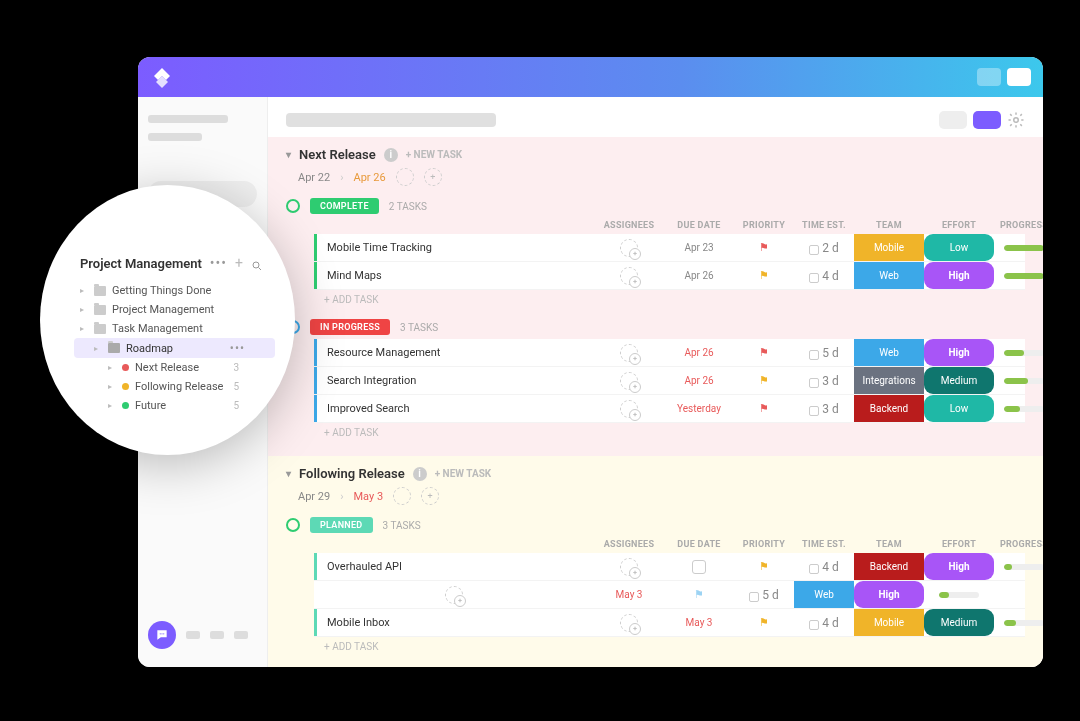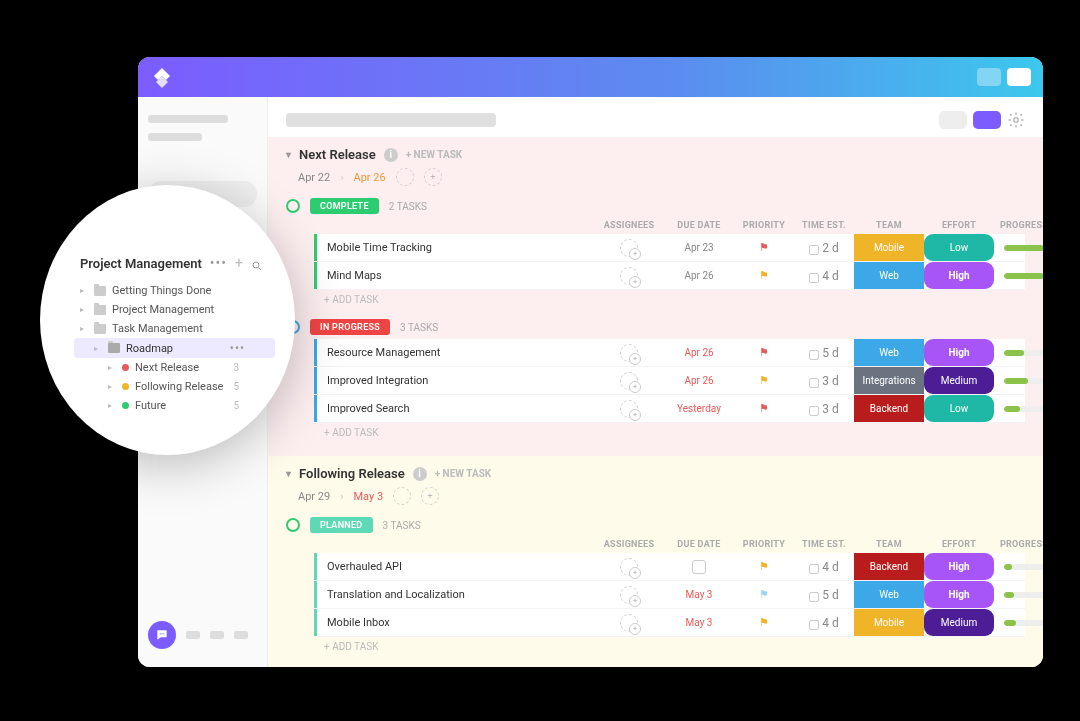--- a/index.html
+++ b/index.html
@@ -73,21 +73,21 @@
   .est { color:#888; font-size:12px; display:flex; gap:3px; align-items:flex-end; }
   .est-icon { width:10px; height:10px; border:1px solid #ccc; border-radius:2px; position:relative; }
   .tag { color:#fff; font-size:10px; height:100%; width:100%; display:flex; align-items:center; justify-content:center; }
   .tag.mobile { background:#F0B429; }
   .tag.web { background:#3CA8E8; }
   .tag.integrations { background:#6B7280; }
   .tag.backend { background:#B91C1C; }
   .effort { color:#fff; font-size:10px; height:100%; width:100%; display:flex; align-items:center; justify-content:center;border-radius:9px; }
   .effort.low { background:#1FB8A6; }
   .effort.high { background:#A855F7;font-weight:bold; }
-  .effort.medium { background:#4c1d95; }
+  .effort.medium { background:#0f766e; }
   .progress-bar { width:40px; height:6px; background:#eee; border-radius:3px; overflow:hidden; position:relative; }
   .progress-fill { position:absolute; left:0; top:0; bottom:0; background:#8BC34A; border-radius:3px; }
   .add-task { margin:0 18px 6px 56px; font-size:10px; color:#bbb; padding:4px 0; }
   .cal-icon { width:14px; height:14px; border:1px solid #ccc; border-radius:3px; position:relative; }
 
   
   .popover { position:absolute; left:40px; top:185px; width:255px; height:270px; background:#fff; border-radius:50%; box-shadow: 0 10px 50px rgba(0,0,0,0.25); padding: 70px 20px 0 40px; overflow:hidden; }
   .pop-head { display:flex; align-items:center; gap:8px; margin-bottom:10px; }
   .pop-title { font-size:13px; font-weight:600; color:#333; }
   .pop-more { color:#999; font-size:14px; letter-spacing:1px; }
@@ -269,21 +269,21 @@
         <div class="cell" style="padding:0">
                 <span class="effort high">High</span>
               </div>
         <div class="cell">
                 <span class="progress-bar">
                   <span class="progress-fill" style="width:50%"></span>
                 </span>
               </div>
             </div>
             <div class="task-row progress">
-        <div class="cell name">Improved Integration</div>
+        <div class="cell name">Search Integration</div>
         <div class="cell">
                 <span class="assignee"></span>
               </div>
         <div class="cell">
                 <span class="due red">Apr 26</span>
               </div>
         <div class="cell">
                 <span class="flag yellow">⚑</span>
               </div>
         <div class="cell">
@@ -378,21 +378,20 @@
         <div class="cell" style="padding:0">
                 <span class="effort high">High</span>
               </div>
         <div class="cell">
                 <span class="progress-bar">
                   <span class="progress-fill" style="width:20%"></span>
                 </span>
               </div>
             </div>
             <div class="task-row planned">
-        <div class="cell name">Translation and Localization</div>
         <div class="cell">
                 <span class="assignee"></span>
               </div>
         <div class="cell">
                 <span class="due red">May 3</span>
               </div>
         <div class="cell">
                 <span class="flag blue">⚑</span>
               </div>
         <div class="cell">

